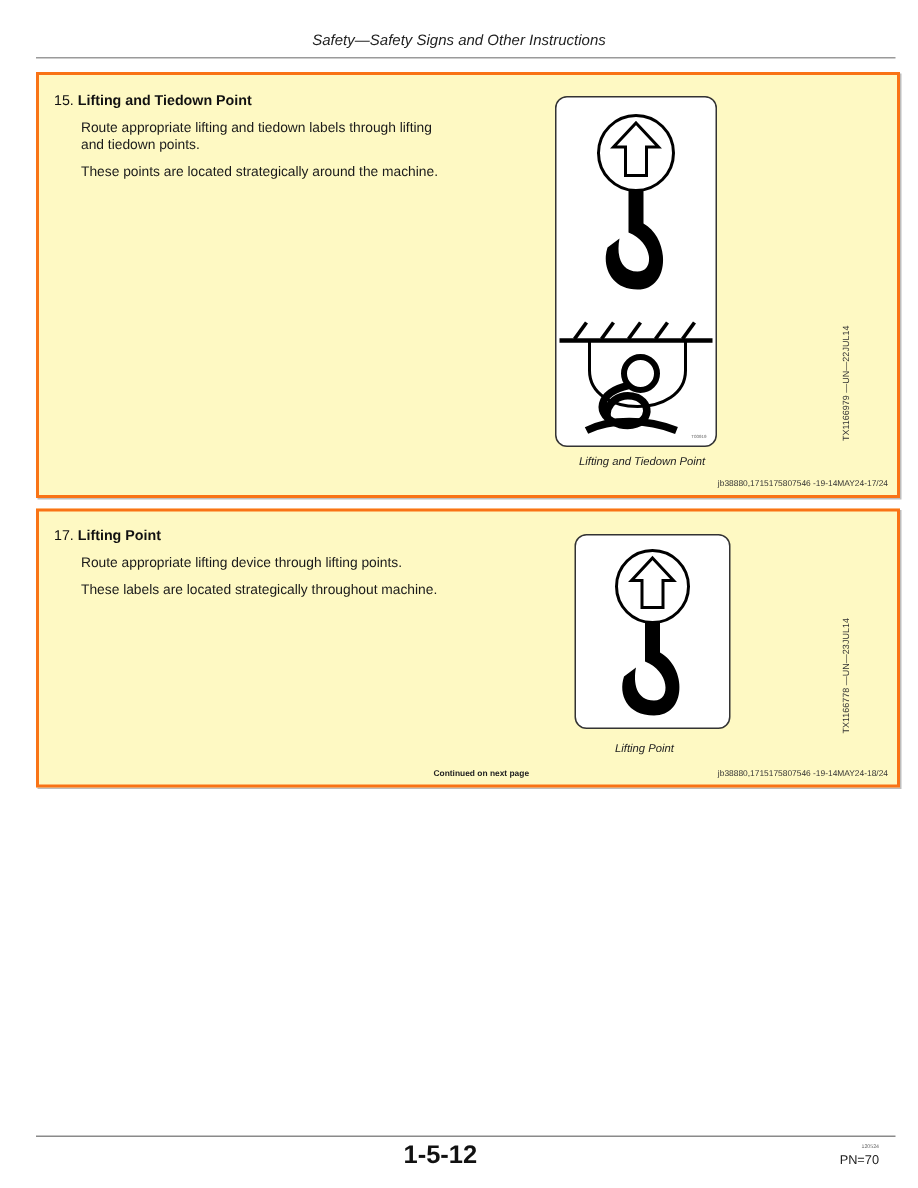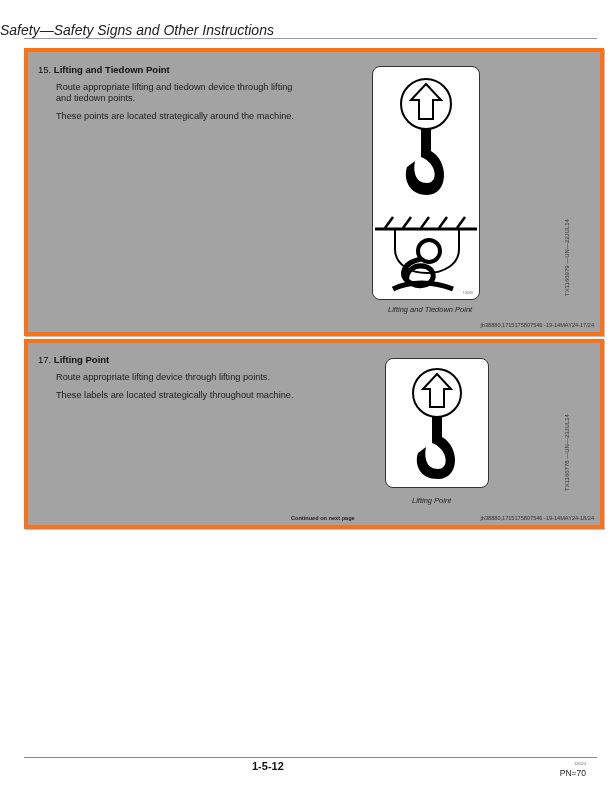--- a/index.html
+++ b/index.html
@@ -1,57 +1,57 @@
 <!DOCTYPE html>
 <html><head>
 <meta charset="utf-8">
 <style>
   html, body { margin: 0; padding: 0; background: #ffffff; }
   body { width: 612px; height: 792px; position: relative; overflow: hidden;
          font-family: "Liberation Sans", sans-serif; color: #111; }
-  .header-title { position: absolute; left: 0; width: 612px; top: 22px; 
-                  font-size: 14px; font-style: italic; color: #222; }
+  .header-title { position: absolute; left: 0; width: 612px; top: 22px; text-align: center;
+                  font-size: 10px; font-style: italic; color: #222; }
   .header-rule { position: absolute; left: 24px; width: 573px; top: 38px; height: 1px; background: #9a9a9a; }
 
-  .section { position: absolute; left: 24px; width: 572px; border: 4px solid #f97316;
-             box-shadow: 1px 1px 0 #bdbdbd; background: #a3a3a3; }
+  .section { position: absolute; left: 24px; width: 572px; border: 2px solid #f97316;
+             box-shadow: 1px 1px 0 #bdbdbd; background: #fef9c3; }
   .sec1 { top: 48px; height: 280px; }
   .sec2 { top: 339px; height: 182px; }
 
   .heading { position: absolute; left: 10px; font-size: 9.5px; }
   .heading .num { font-weight: normal; }
   .heading .ttl { font-weight: bold; }
   .para { position: absolute; left: 28px; width: 240px; font-size: 9.2px; line-height: 11px; color: #1a1a1a; }
 
   .decal { position: absolute; border: 1.3px solid #333; border-radius: 8px; background: #fff; }
   .decal svg { position: absolute; left: 0; top: 0; }
   .tiny-code { position: absolute; font-size: 3px; color: #666; }
   .caption { position: absolute; font-size: 7.5px; font-style: italic; color: #222; white-space: nowrap; }
   .vert-code { position: absolute; font-size: 6px; color: #333; white-space: nowrap;
                transform: rotate(-90deg); transform-origin: left top; }
   .ref { position: absolute; right: 6px; font-size: 5.6px; color: #333; white-space: nowrap; }
   .continued { position: absolute; font-size: 5.6px; font-weight: bold; color: #222; white-space: nowrap; }
 
   .footer-rule { position: absolute; left: 24px; width: 573px; top: 757px; height: 1px; background: #8a8a8a; }
-  .page-num { position: absolute; left: 252px; top: 760px; font-size: 11px; font-weight: bold; }
+  .page-num { position: absolute; left: 269px; top: 760px; font-size: 17px; font-weight: bold; }
   .date-code { position: absolute; right: 26px; top: 762px; font-size: 3.5px; color: #666; }
   .pn { position: absolute; right: 26px; top: 768px; font-size: 8.5px; color: #222; }
 </style>
 </head>
 <body>
 
 <div class="header-title">Safety—Safety Signs and Other Instructions</div>
 <div class="header-rule"></div>
 
 <div class="section sec1">
   <div class="heading" style="top:12px;">
     <span class="num">15.</span>
     <span class="ttl">Lifting and Tiedown Point</span>
   </div>
-  <div class="para" style="top:30px;">Route appropriate lifting and tiedown device through lifting and tiedown points.</div>
+  <div class="para" style="top:30px;">Route appropriate lifting and tiedown labels through lifting and tiedown points.</div>
   <div class="para" style="top:59px;">These points are located strategically around the machine.</div>
 
   <div class="decal" style="left:344px; top:14px; width:106px; height:232px;">
     <svg width="106" height="232" viewBox="0 0 106 232">
       <g>
         <circle cx="53" cy="37" r="25" fill="#fff" stroke="#000" stroke-width="2"></circle>
         <polygon points="53,17 68,33 60,33 60,52 46,52 46,33 38,33" fill="#fff" stroke="#000" stroke-width="2" stroke-linejoin="miter"></polygon>
       </g>
       <g>
         <path d="M48,62 L58,62 L58,84 C76,94 76,128 54,128 C36,128 30,112 34,100 L42,94 C40,104 42,116 54,116 C66,116 64,96 48,90 Z" fill="#000"></path>

